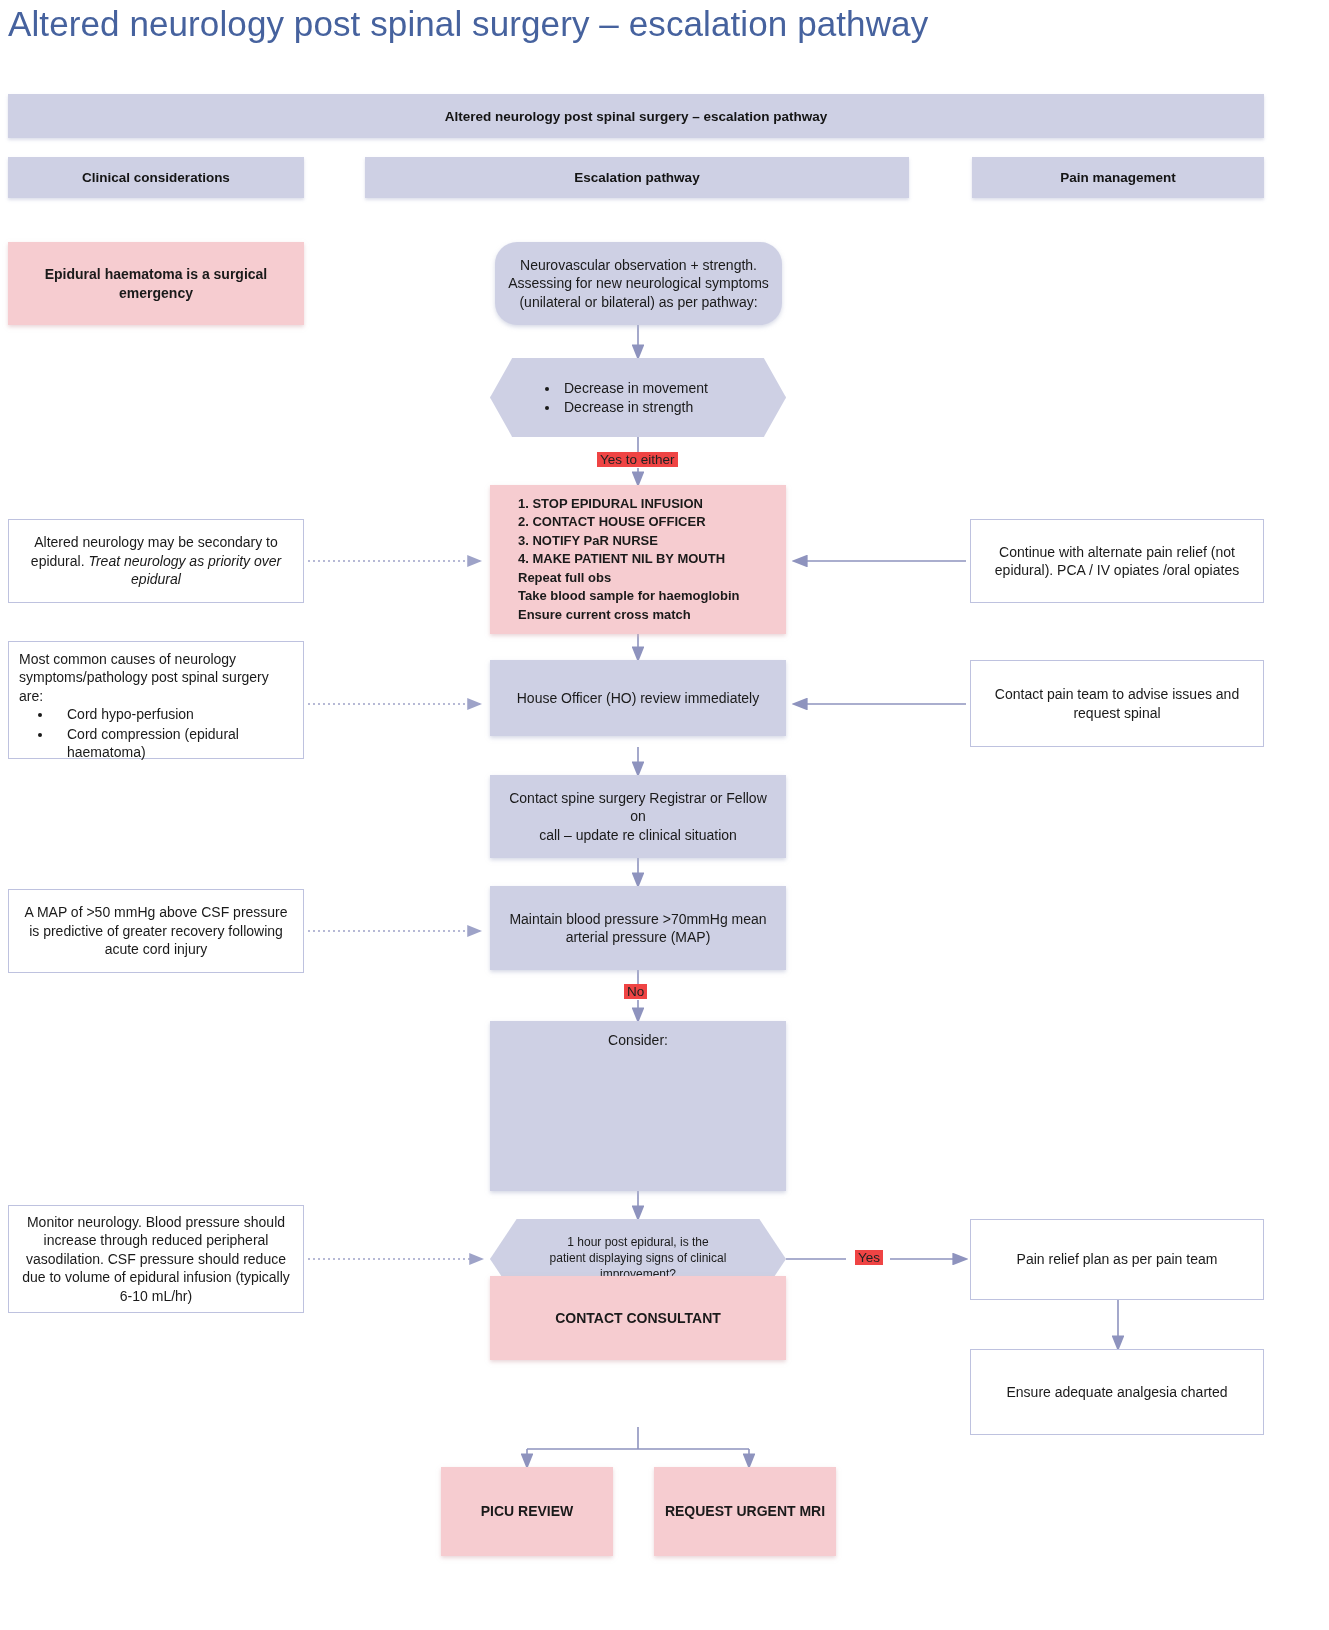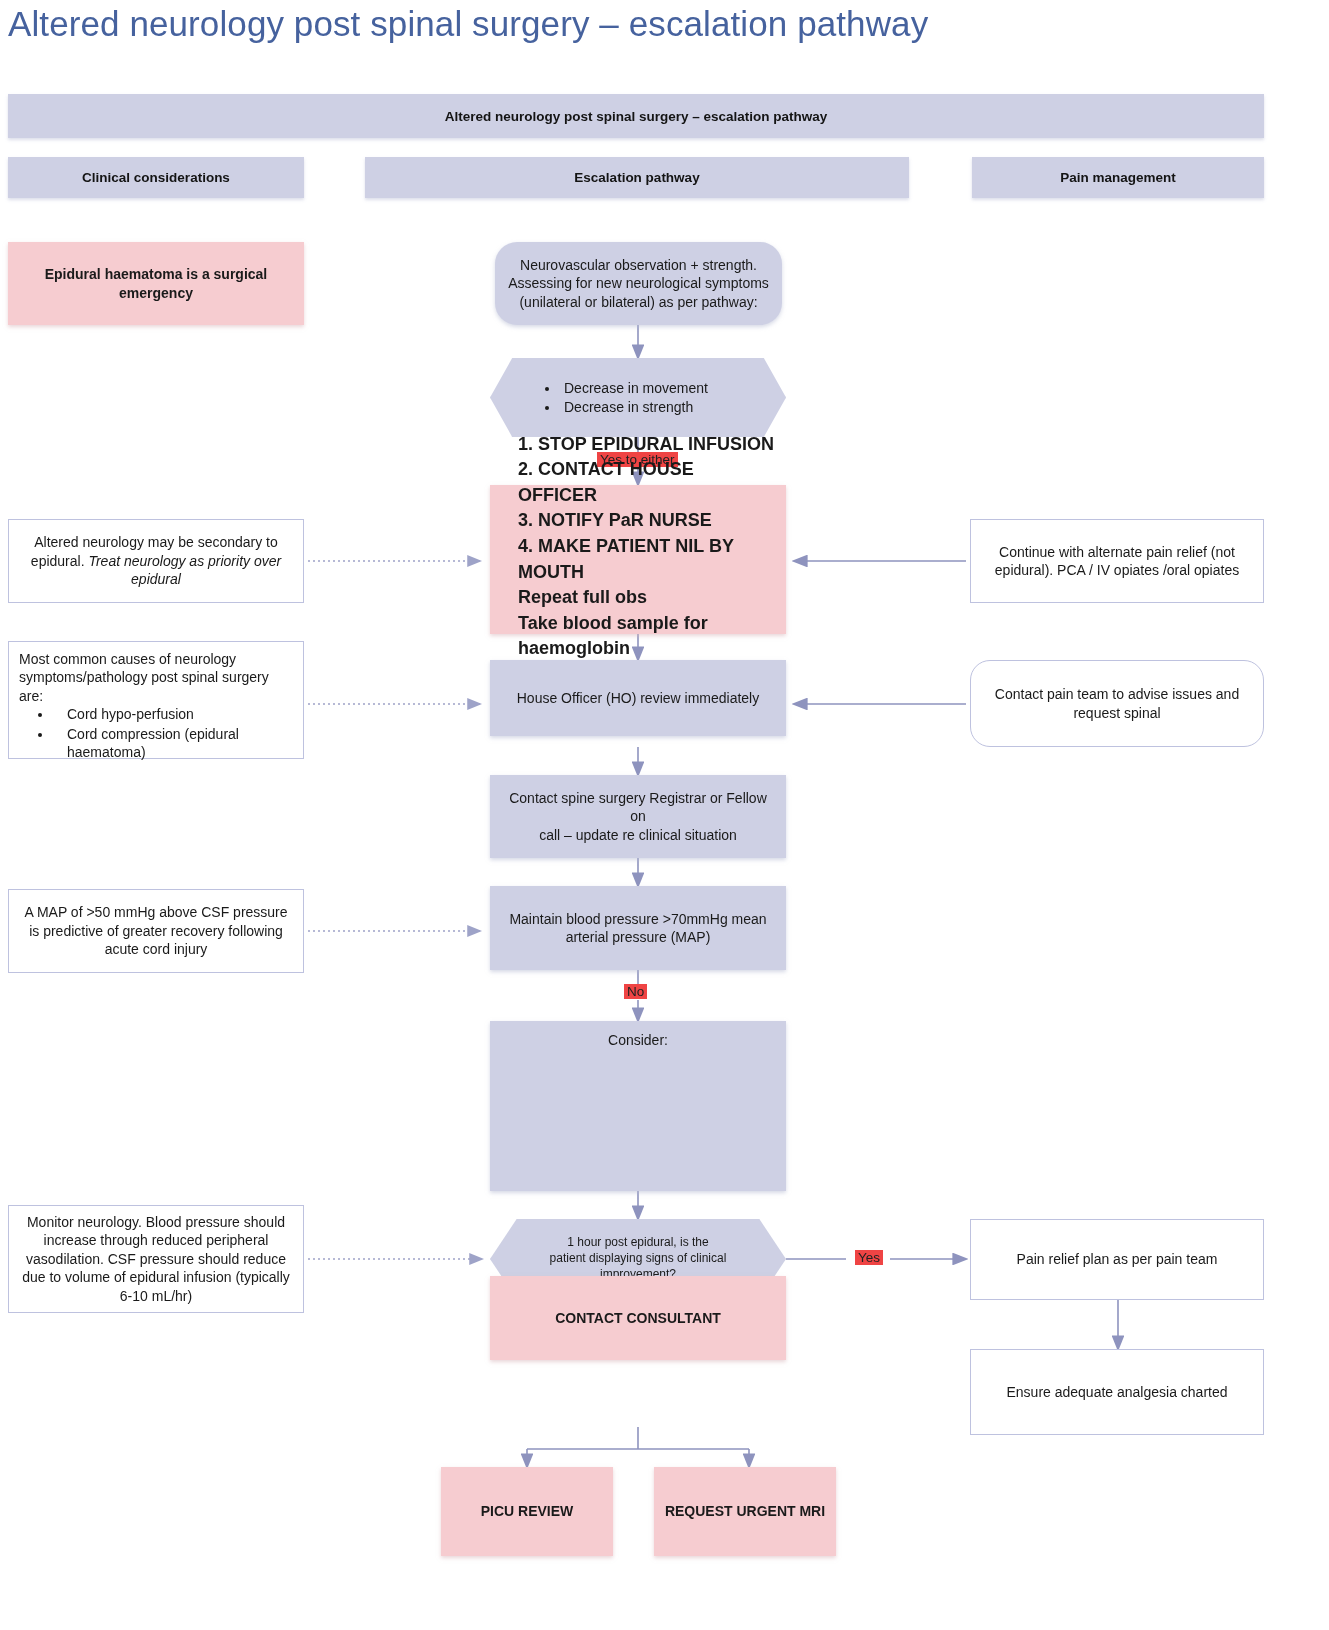--- a/index.html
+++ b/index.html
@@ -209,21 +209,21 @@
 <div class="node fill-lav hex" style="left:490px; top:358px; width:296px; height:79px;">
   <div class="inner">
     <ul class="bl tight" style="padding-left:60px;">
       <li>Decrease in movement</li>
       <li>Decrease in strength</li>
     </ul>
   </div>
 </div>
 
 <div class="node fill-pink" style="left:490px; top:485px; width:296px; height:149px; align-items:center; padding-left:28px;">
-  <div class="inner left bold" style="font-size:18px; line-height:1.42;">
+  <div class="inner left bold" style="font-size:13px; line-height:1.42;">
     <span class="ord">1. STOP EPIDURAL INFUSION</span>
     <span class="ord">2. CONTACT HOUSE OFFICER</span>
     <span class="ord">3. NOTIFY PaR NURSE</span>
     <span class="ord">4. MAKE PATIENT NIL BY MOUTH</span>
     <span class="ord">Repeat full obs</span>
     <span class="ord">Take blood sample for haemoglobin</span>
     <span class="ord">Ensure current cross match</span>
   </div>
 </div>
 
@@ -271,21 +271,21 @@
   <div class="inner center bold">REQUEST URGENT MRI</div>
 </div>
 
 <div class="node fill-white" style="left:970px; top:519px; width:294px; height:84px;">
   <div class="inner center">
     <span class="ord">Continue with alternate pain relief (not</span>
     <span class="ord">epidural). PCA / IV opiates /oral opiates</span>
   </div>
 </div>
 
-<div class="node fill-white" style="left:970px; top:660px; width:294px; height:87px;border-radius:20px;">
+<div class="node fill-white" style="left:970px; top:660px; width:294px; height:87px;">
   <div class="inner center">
     <span class="ord">Contact pain team to advise issues and</span>
     <span class="ord">request spinal</span>
   </div>
 </div>
 
 <div class="node fill-white" style="left:970px; top:1219px; width:294px; height:81px;">
   <div class="inner center">Pain relief plan as per pain team</div>
 </div>
 

